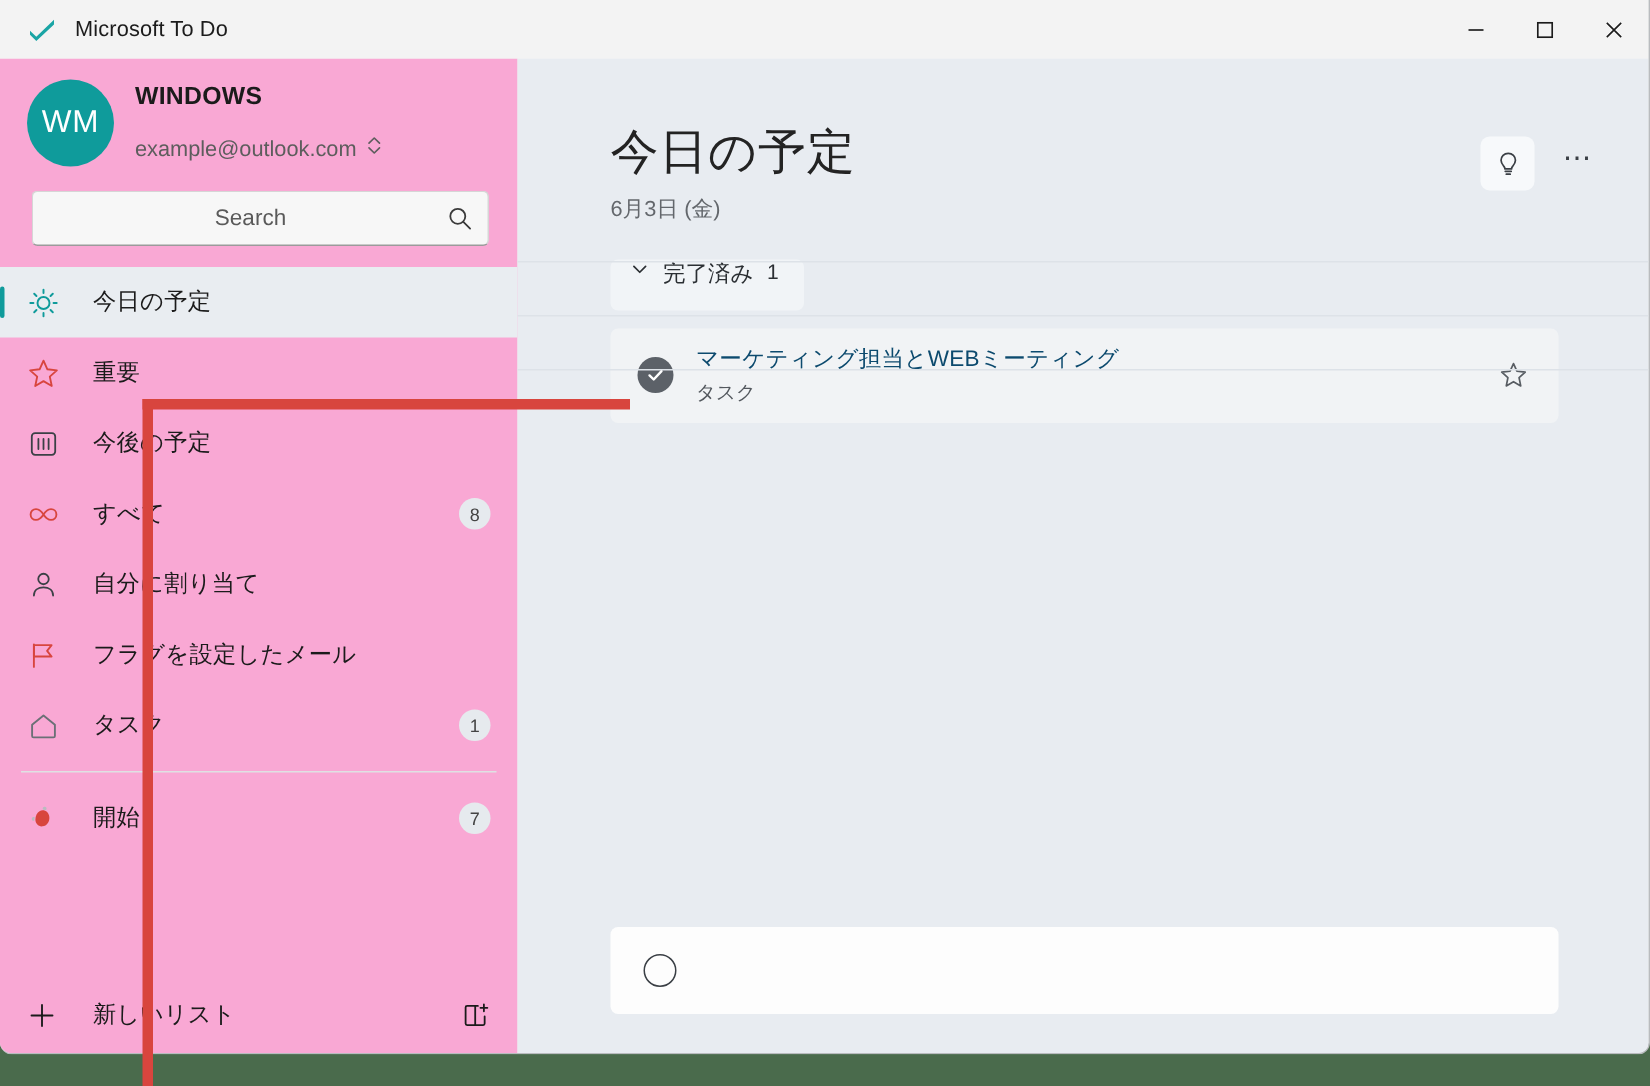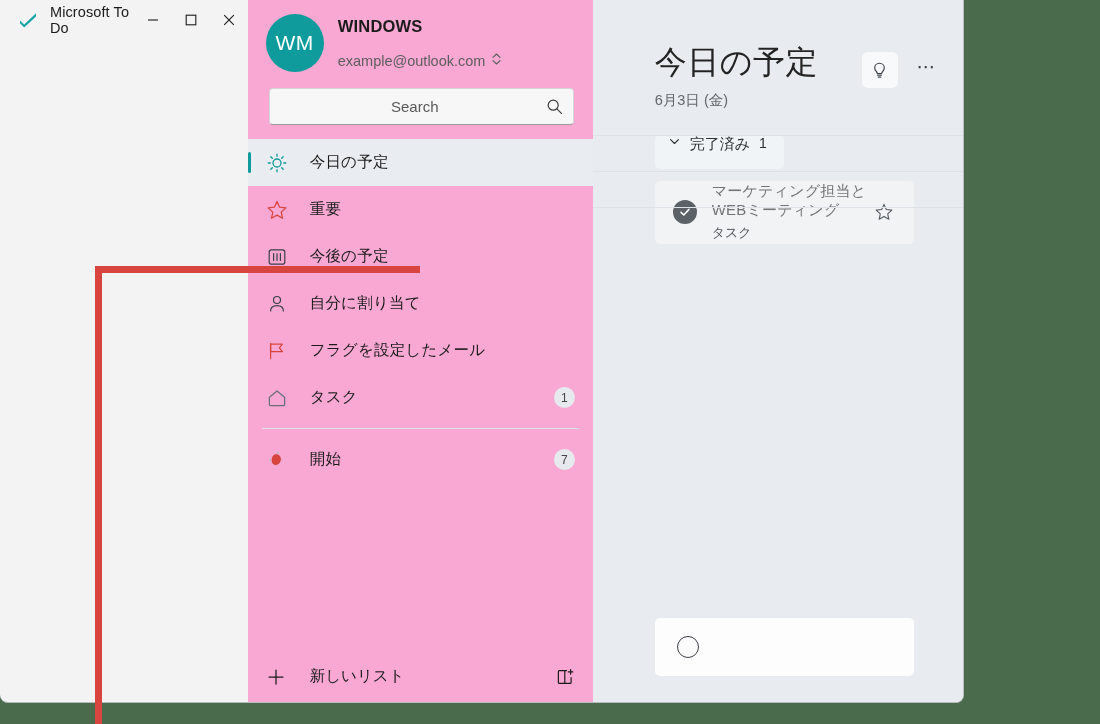--- a/index.html
+++ b/index.html
@@ -10,30 +10,30 @@
     background: #4a6b4c;
     font-family: "Liberation Sans", "DejaVu Sans", sans-serif;
     overflow: hidden;
     position: relative;
   }
 
   
   #app-window {
     position: absolute;
     left: 0; top: 0;
-    width: 964px;
+    width: 1100px;
     height: 703px;
     background: #f3f3f3;
     border: 1px solid #b9bcbf;
     border-top: none;
     border-left: none;
     border-radius: 0 0 8px 8px;
     overflow: hidden;
     display: flex;
-    flex-direction: row;
+    flex-direction: column;
   }
 
   
   #titlebar {
     height: 39px;
     min-height: 39px;
     background: #f3f3f3;
     display: flex;
     align-items: center;
     position: relative;
@@ -275,21 +275,21 @@
     width: 24px; height: 24px;
     border-radius: 50%;
     background: #5c6168;
     display: flex; align-items: center; justify-content: center;
     color: #fff;
     flex-shrink: 0;
   }
   #task-texts { margin-left: 15px; flex: 1; min-width: 0; }
   #task-title {
     font-size: 15px;
-    color: #737373;
+    color: #0c4a6e;
     letter-spacing: .2px;
   }
   #task-sub {
     margin-top: 4px;
     font-size: 13px;
     color: #53585e;
   }
   #task-star { color: #585d63; display: flex; flex-shrink: 0; }
 
   
@@ -430,20 +430,29 @@
         <div class="nav-item">
           <span class="nav-icon">
             <svg width="22" height="22" viewBox="0 0 22 22" stroke="#3b4046" stroke-width="1.2" fill="none">
               <rect x="3.2" y="3.8" width="15.6" height="14.4" rx="2.2"></rect>
               <path d="M7.6 7.6 V14.4 M11 7.6 V14.4 M14.4 7.6 V14.4" stroke-linecap="round"></path>
             </svg>
           </span>
           <span class="nav-label">今後の予定</span>
         </div>
 
+        <div class="nav-item">
+          <span class="nav-icon">
+            <svg width="22" height="22" viewBox="0 0 22 22">
+              <path d="M11 11 C9.2 8.2 7.7 7.4 6 7.4 C3.9 7.4 2.4 9 2.4 11 C2.4 13 3.9 14.6 6 14.6 C7.7 14.6 9.2 13.8 11 11 C12.8 8.2 14.3 7.4 16 7.4 C18.1 7.4 19.6 9 19.6 11 C19.6 13 18.1 14.6 16 14.6 C14.3 14.6 12.8 13.8 11 11 Z" fill="none" stroke="#d8453e" stroke-width="1.25"></path>
+            </svg>
+          </span>
+          <span class="nav-label">すべて</span>
+          <span class="nav-count">8</span>
+        </div>
 
 
         <div class="nav-item">
           <span class="nav-icon">
             <svg width="22" height="22" viewBox="0 0 22 22" stroke="#3b4046" stroke-width="1.2" fill="none">
               <circle cx="11" cy="7" r="3.5"></circle>
               <path d="M4.6 18 C4.6 14.4 7.5 12.6 11 12.6 C14.5 12.6 17.4 14.4 17.4 18" stroke-linecap="round"></path>
             </svg>
           </span>
           <span class="nav-label">自分に割り当て</span>

